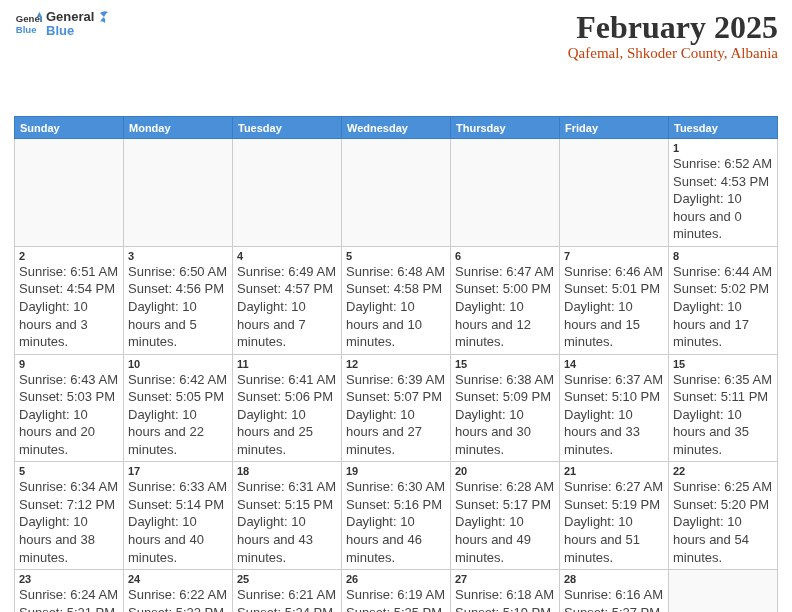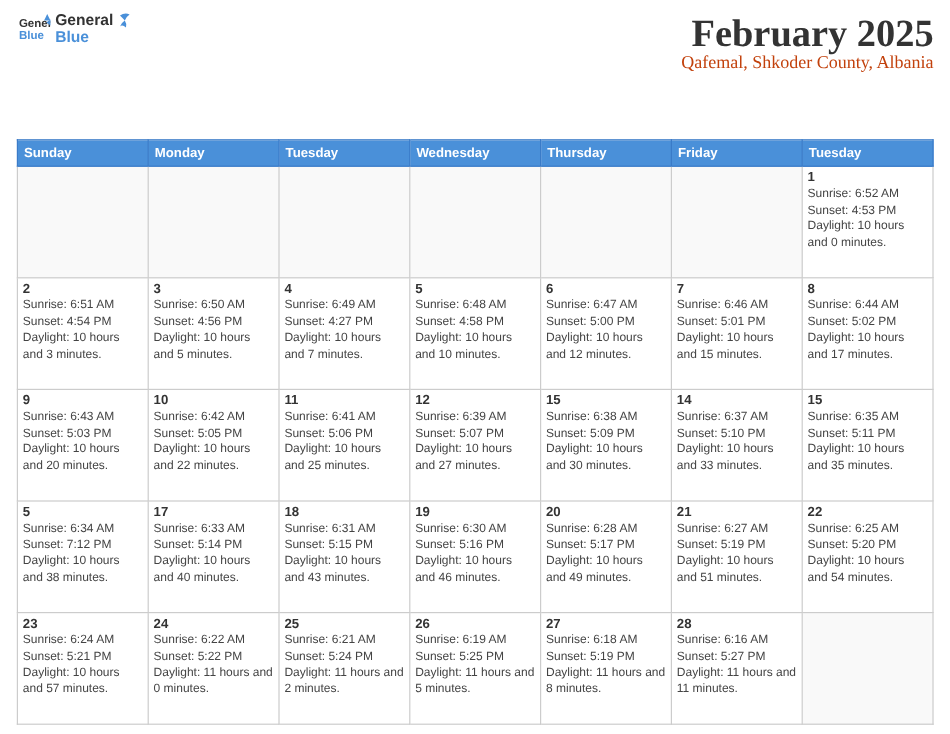--- a/index.html
+++ b/index.html
@@ -72,21 +72,21 @@
       height: 80px;
     }
     .day-num {
       font-size: 11px;
       font-weight: bold;
       color: #333;
       display: block;
       margin-bottom: 1px;
     }
     .day-info {
-      font-size: 10px;
+      font-size: 13px;
       color: #444;
       line-height: 1.35;
     }
     .empty-cell {
       background: #f9f9f9;
     }
   </style>
 </head>
 <body>
 
@@ -153,21 +153,21 @@
           <td>
             <span class="day-num">3</span>
             <div class="day-info">Sunrise: 6:50 AM
 Sunset: 4:56 PM
 Daylight: 10 hours
 and 5 minutes.</div>
           </td>
           <td>
             <span class="day-num">4</span>
             <div class="day-info">Sunrise: 6:49 AM
-Sunset: 4:27 PM
+Sunset: 4:57 PM
 Daylight: 10 hours
 and 7 minutes.</div>
           </td>
           <td>
             <span class="day-num">5</span>
             <div class="day-info">Sunrise: 6:48 AM
 Sunset: 4:58 PM
 Daylight: 10 hours
 and 10 minutes.</div>
           </td>

